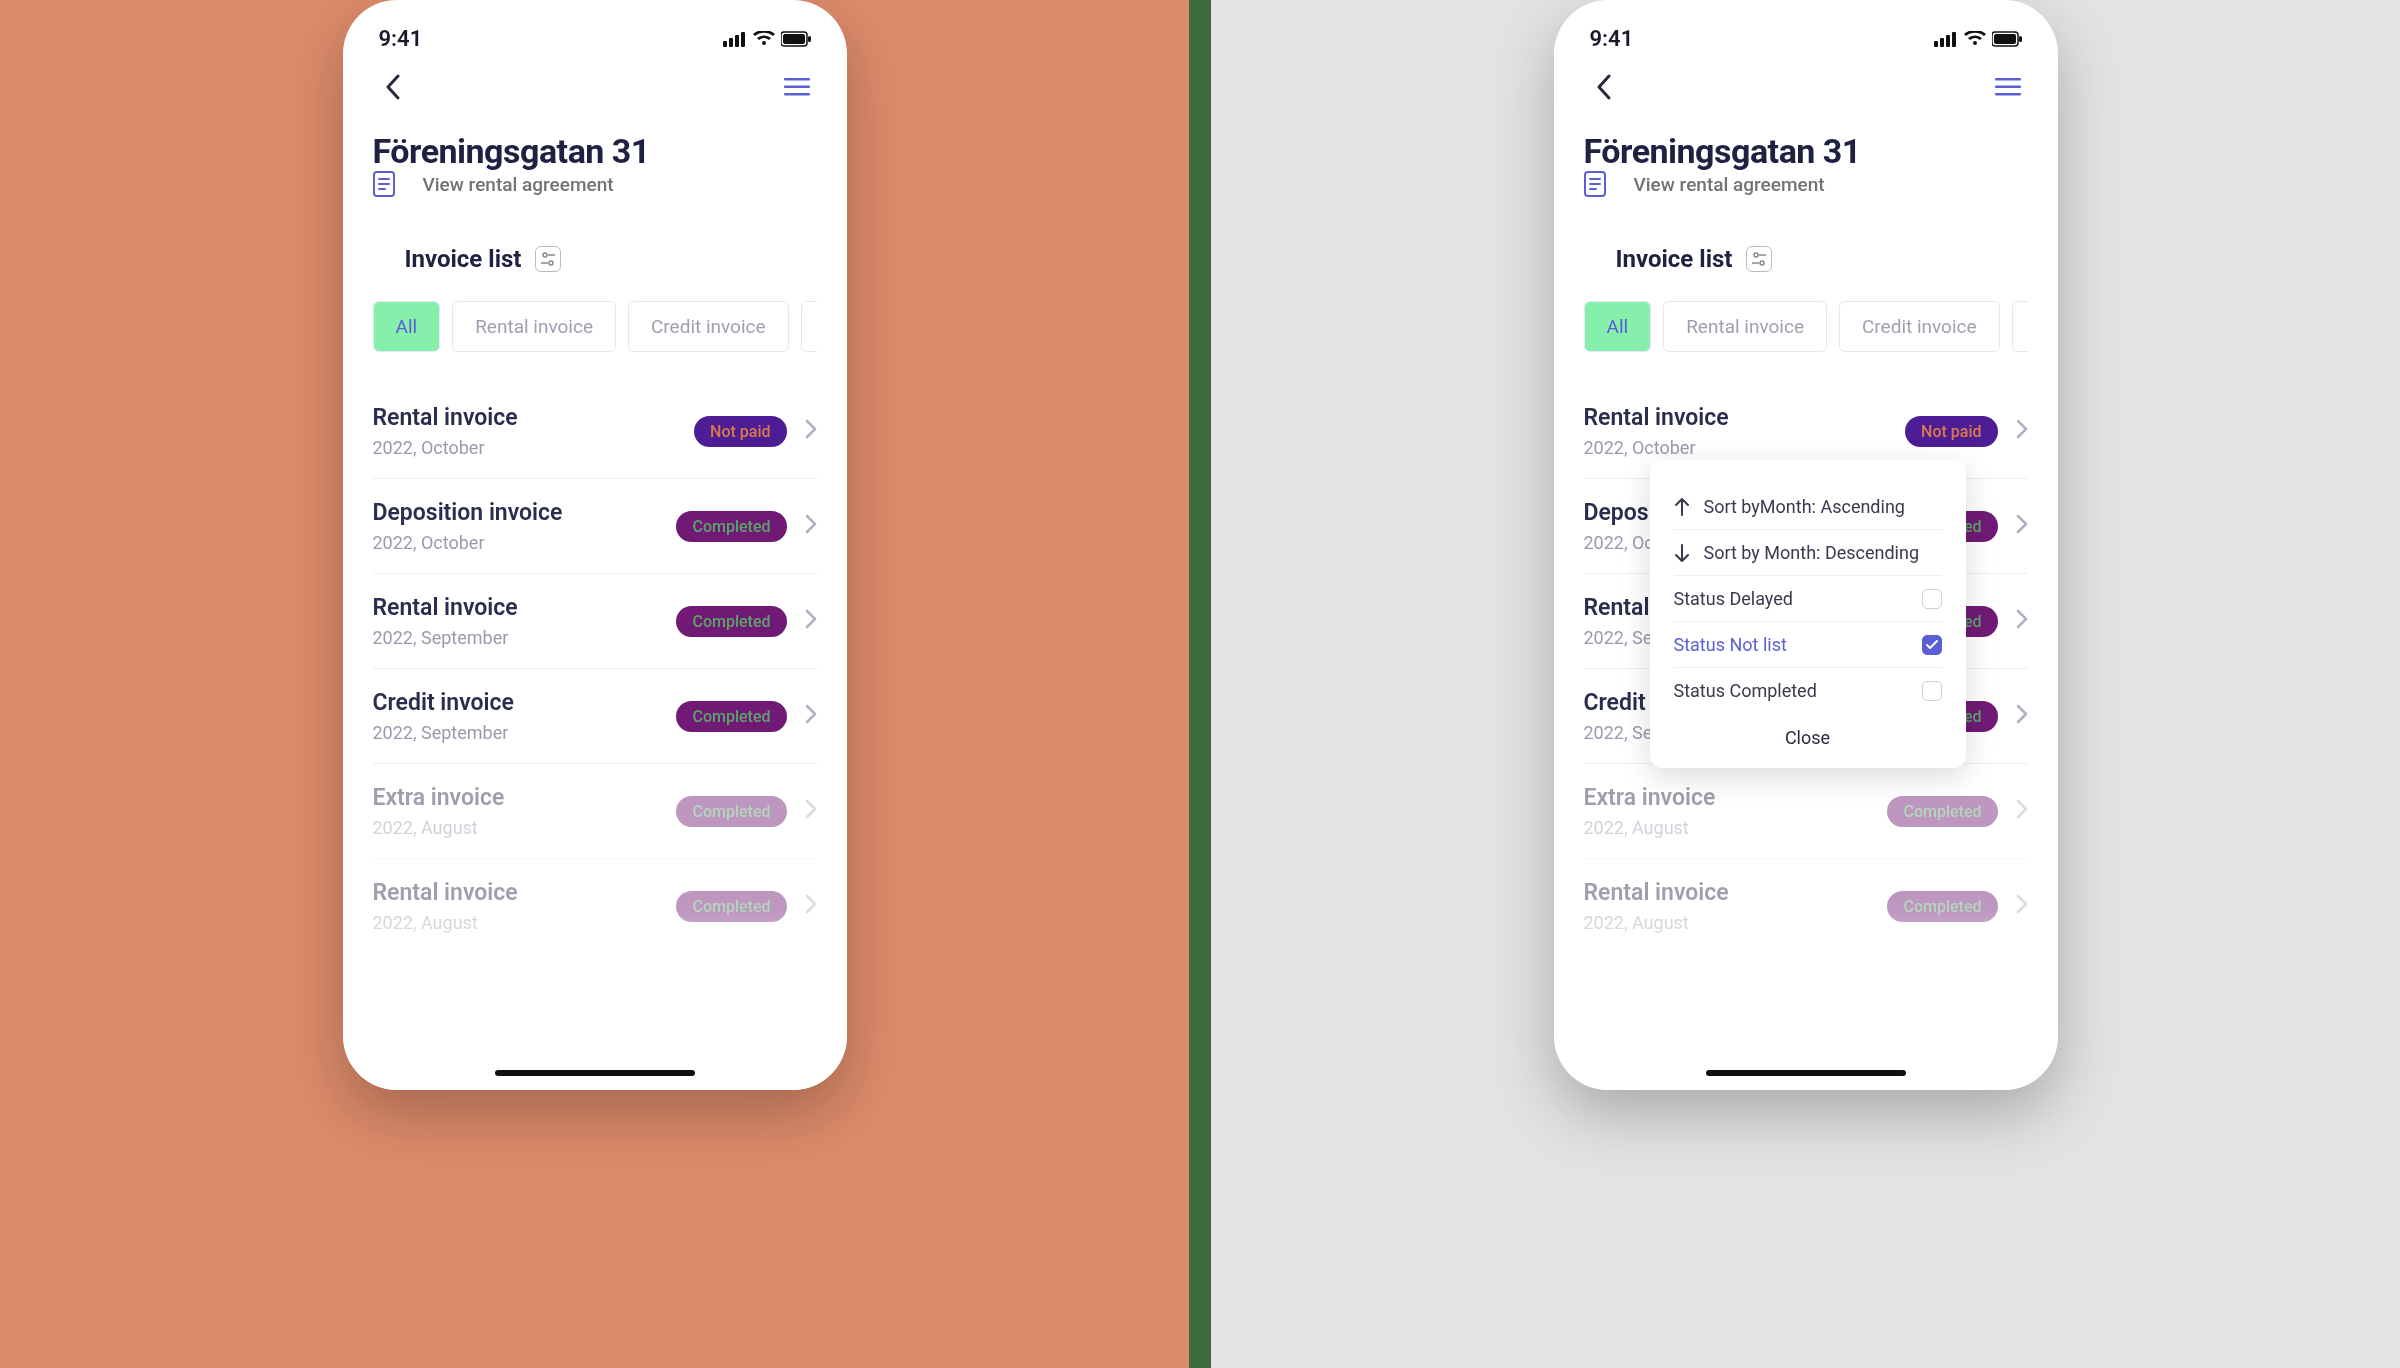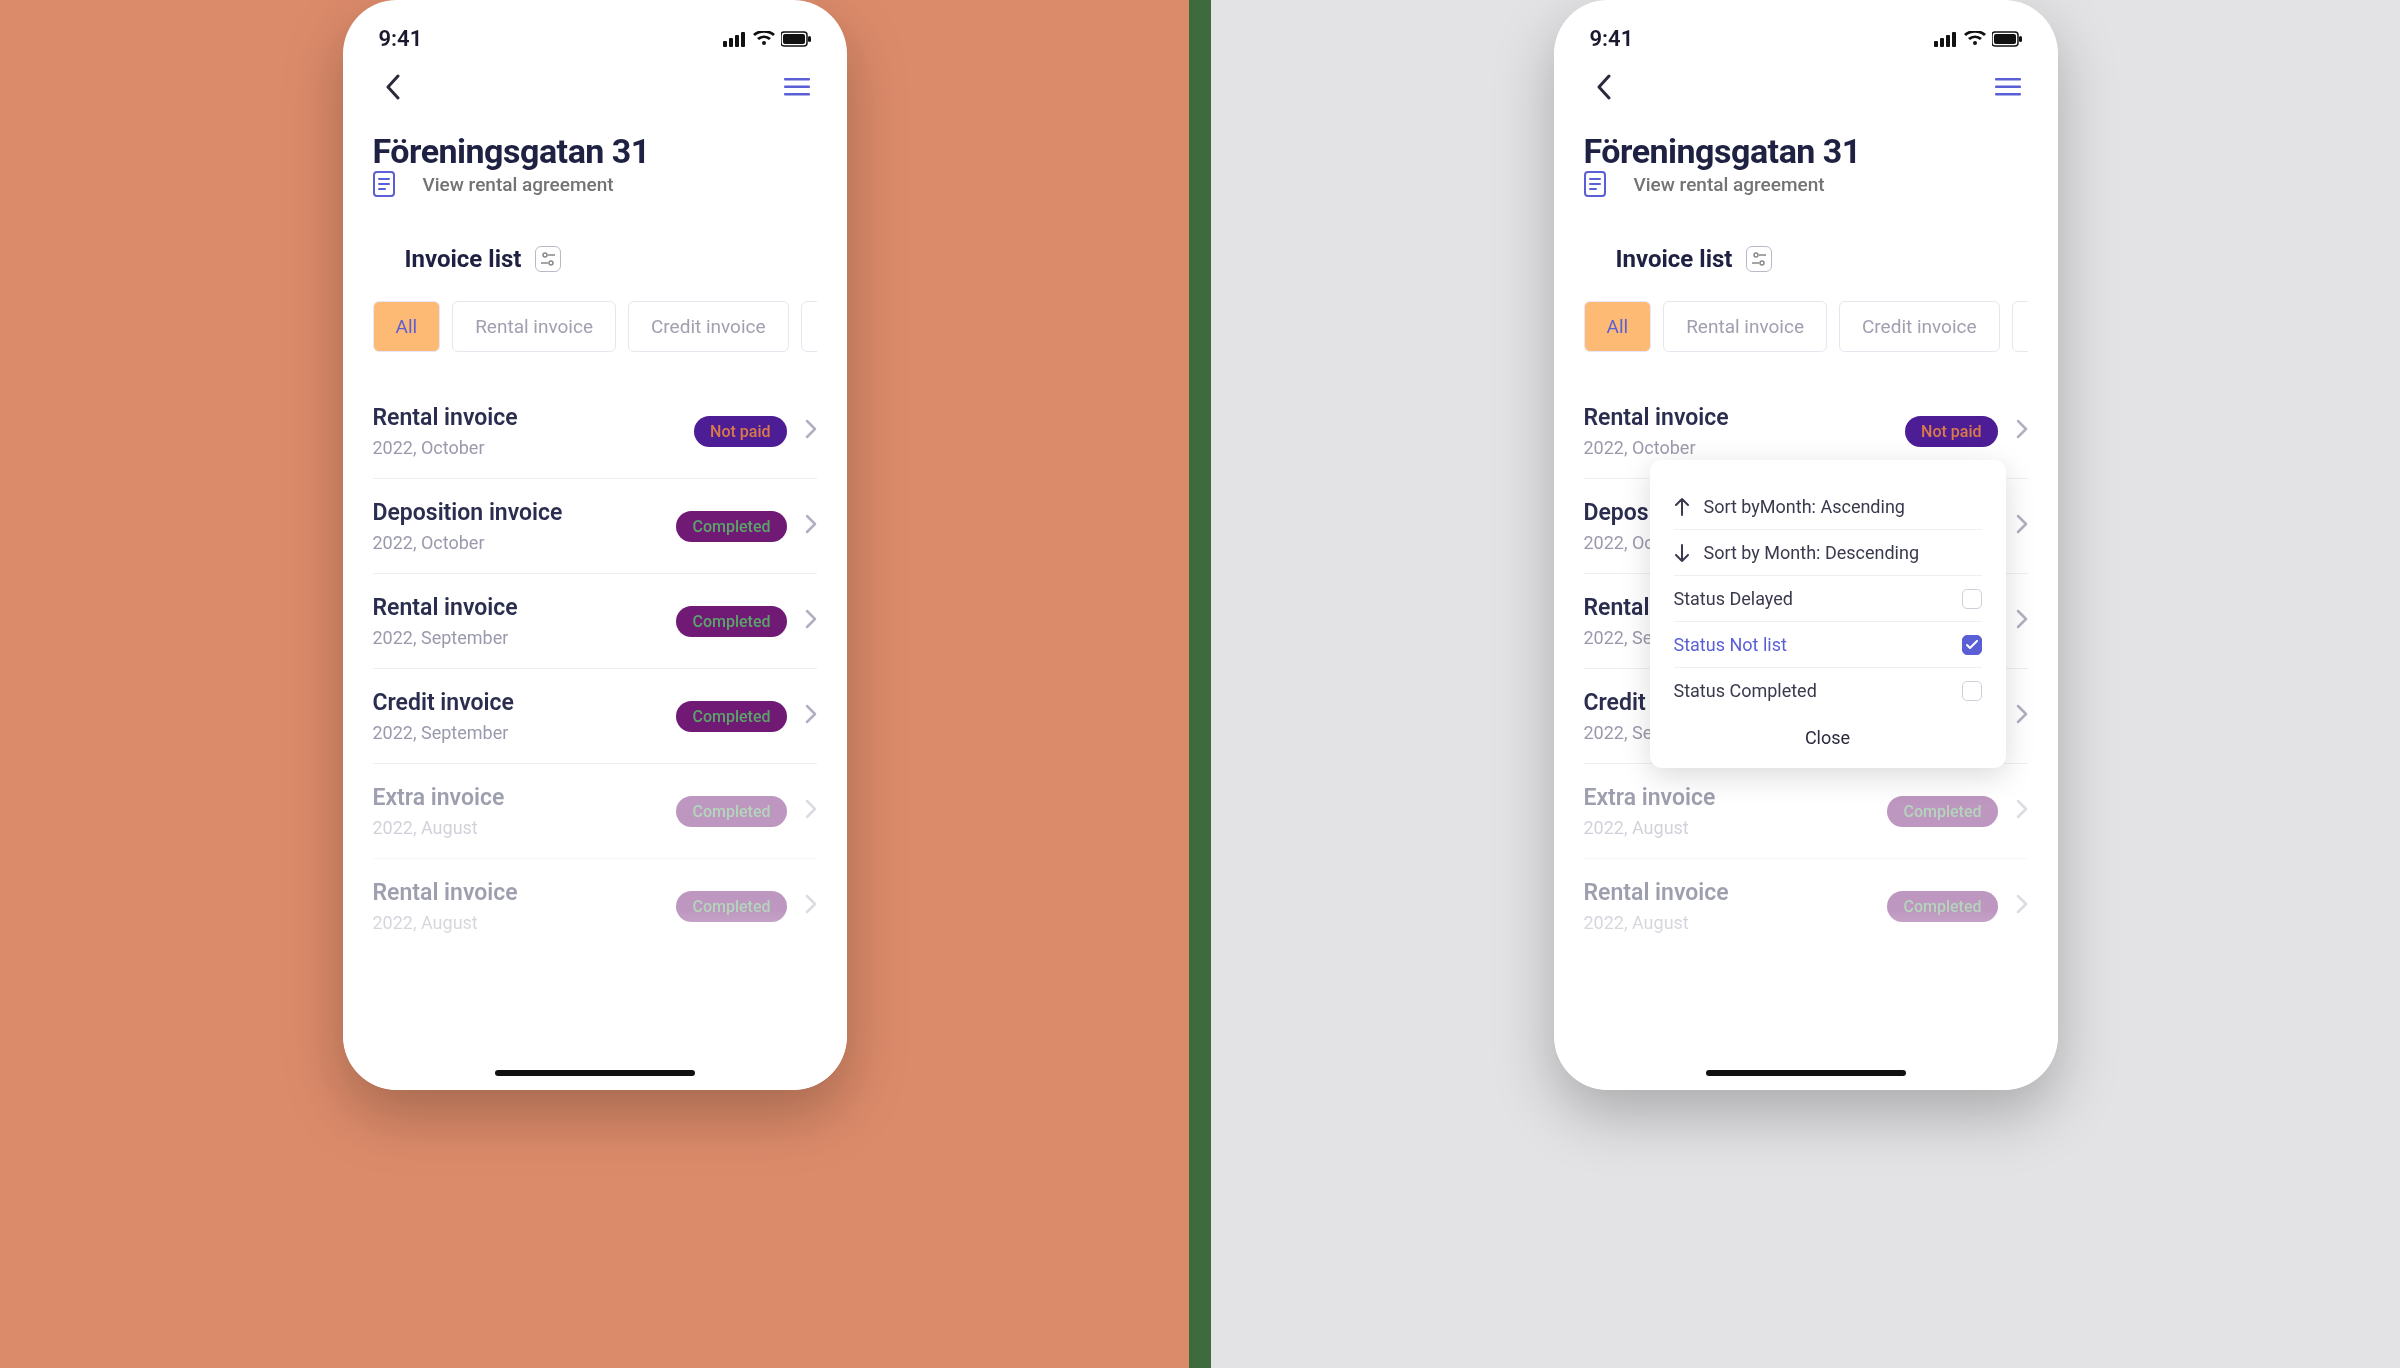--- a/index.html
+++ b/index.html
@@ -14,35 +14,35 @@
 .navrow { display: flex; justify-content: space-between; align-items: center; padding: 10px 32px 0 32px; }
 .icon-btn { width: 36px; height: 36px; display: flex; align-items: center; justify-content: center; color: #2a2a3e; cursor: pointer; }
 .content { padding: 26px 30px 0 30px; }
 .title { font-size: 34px; font-weight: 700; color: #1e2142; letter-spacing: -0.5px; }
 .agreement-row { display: flex; align-items: center; gap: 28px; color: #737373; font-size: 19px; font-weight: 500; cursor: pointer; }
 .section-row { display: flex; align-items: center; gap: 14px; margin-top: 48px; margin-left: 32px; }
 .section-title { font-size: 24px; font-weight: 700; color: #1e2142; }
 .filter-icon { width: 26px; height: 26px; border: 1.5px solid #b9b9c8; border-radius: 6px; display: flex; align-items: center; justify-content: center; cursor: pointer; }
 .chips { display: flex; gap: 12px; margin-top: 28px; overflow: hidden; white-space: nowrap; }
 .chip { padding: 13px 22px; border: 1px solid #e6e6ee; border-radius: 6px; font-size: 19px; color: #a0a0b0; cursor: pointer; background: #fff; }
-.chip.active { background: #fdba74; color: #5b5fd6; border-color: #e8e6fb; }
+.chip.active { background: #86efac; color: #5b5fd6; border-color: #e8e6fb; }
 .list { margin-top: 32px; }
 .item { display: flex; align-items: center; justify-content: space-between; padding: 20px 0; border-bottom: 1px solid #eeeef4; }
 .item:last-child { border-bottom: none; }
 .item-left { display: flex; flex-direction: column; gap: 6px; }
 .item-title { font-size: 23px; font-weight: 600; color: #2a2d4e; }
 .item-sub { font-size: 18px; color: #9a9aad; }
 .item-right { display: flex; align-items: center; gap: 18px; }
 .badge { padding: 6px 16px; border-radius: 999px; font-size: 16px; font-weight: 500; }
 .badge-notpaid { background: #4c1d95; color: #d97a4a; }
 .badge-completed { background: #701a75; color: #5aa46a; }
 .chev { color: #b0b0c0; }
 .fade { position: absolute; left: 0; right: 0; bottom: 0; height: 180px; background: linear-gradient(to bottom, rgba(255,255,255,0), #ffffff 70%); pointer-events: none; border-radius: 0 0 54px 54px; }
 .homebar { position: absolute; bottom: 14px; left: 50%; transform: translateX(-50%); width: 200px; height: 6px; background: #111; border-radius: 4px; }
-.popover { position: absolute; top: 460px; left: 96px; width: 356px; background: #fff; border-radius: 12px; box-shadow: 0 8px 30px rgba(0,0,0,0.15); padding: 24px 24px 14px 24px; }
+.popover { position: absolute; top: 460px; left: 96px; width: 316px; background: #fff; border-radius: 12px; box-shadow: 0 8px 30px rgba(0,0,0,0.15); padding: 24px 24px 14px 24px; }
 .pop-row { display: flex; align-items: center; gap: 14px; padding: 12px 0; border-bottom: 1px solid #eeeef4; font-size: 18px; color: #3a3a4e; cursor: pointer; }
 .pop-row.noborder { border-bottom: none; }
 .pop-row .spacer { flex: 1; }
 .checkbox { width: 20px; height: 20px; border: 1.5px solid #d0d0dc; border-radius: 5px; display: flex; align-items: center; justify-content: center; }
 .checkbox.checked { background: #5b5fd6; border-color: #5b5fd6; }
 .pop-close { text-align: center; font-size: 18px; color: #2a2a3e; padding: 14px 0 6px 0; cursor: pointer; }
 .selected-text { color: #5b5fd6; }
 .dim { opacity: 0.45; }
 </style>
 </head>

